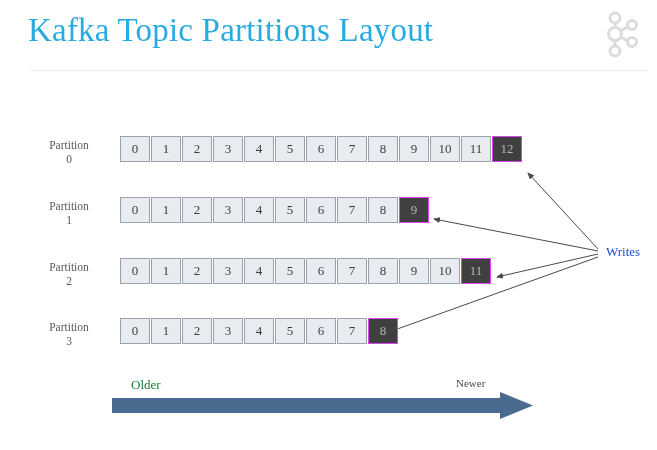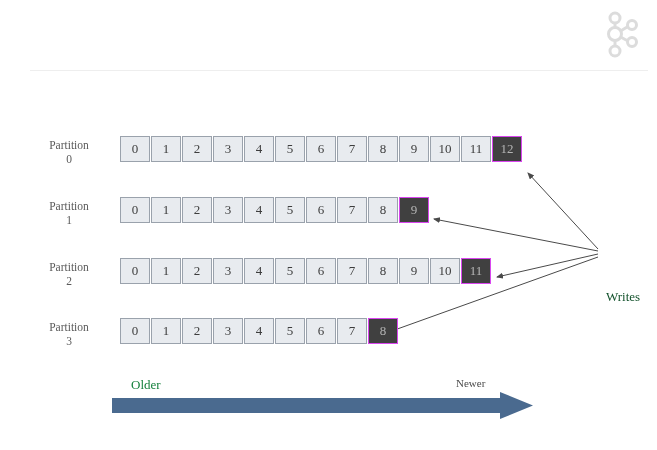--- a/index.html
+++ b/index.html
@@ -100,23 +100,22 @@
     border: 1px solid #d946ef;
     color: #b4b4b4;
   }
 
   
   #writes-label {
     position: absolute;
     left: 606px; top: 244px;
     font-family: "Liberation Serif", "DejaVu Serif", serif;
     font-size: 13px;
-    color: #14532d;
+    color: #1d4ed8;
     white-space: nowrap;
-    margin-top: 45px;
   }
 
   
   #older-label {
     position: absolute;
     left: 131px; top: 377px;
     font-family: "Liberation Serif", "DejaVu Serif", serif;
     font-size: 13px;
     color: #15803d;
   }
@@ -130,20 +129,21 @@
   #time-arrow {
     position: absolute;
     left: 110px; top: 392px;
     width: 425px; height: 30px;
   }
 </style>
 </head>
 <body>
 
 <div id="header">
+  <div id="page-title">Kafka Topic Partitions Layout</div>
 
   <div id="kafka-logo">
     <svg viewBox="0 0 42 48" width="42" height="48" aria-hidden="true">
       <g fill="none" stroke="#dcdcdc" stroke-width="3">
         <circle cx="14" cy="8" r="5"></circle>
         <circle cx="14" cy="24" r="6.5"></circle>
         <circle cx="14" cy="41" r="5"></circle>
         <circle cx="31" cy="15" r="4.5"></circle>
         <circle cx="31" cy="32" r="4.5"></circle>
         <path d="M14 13.5 L14 17.5"></path>

